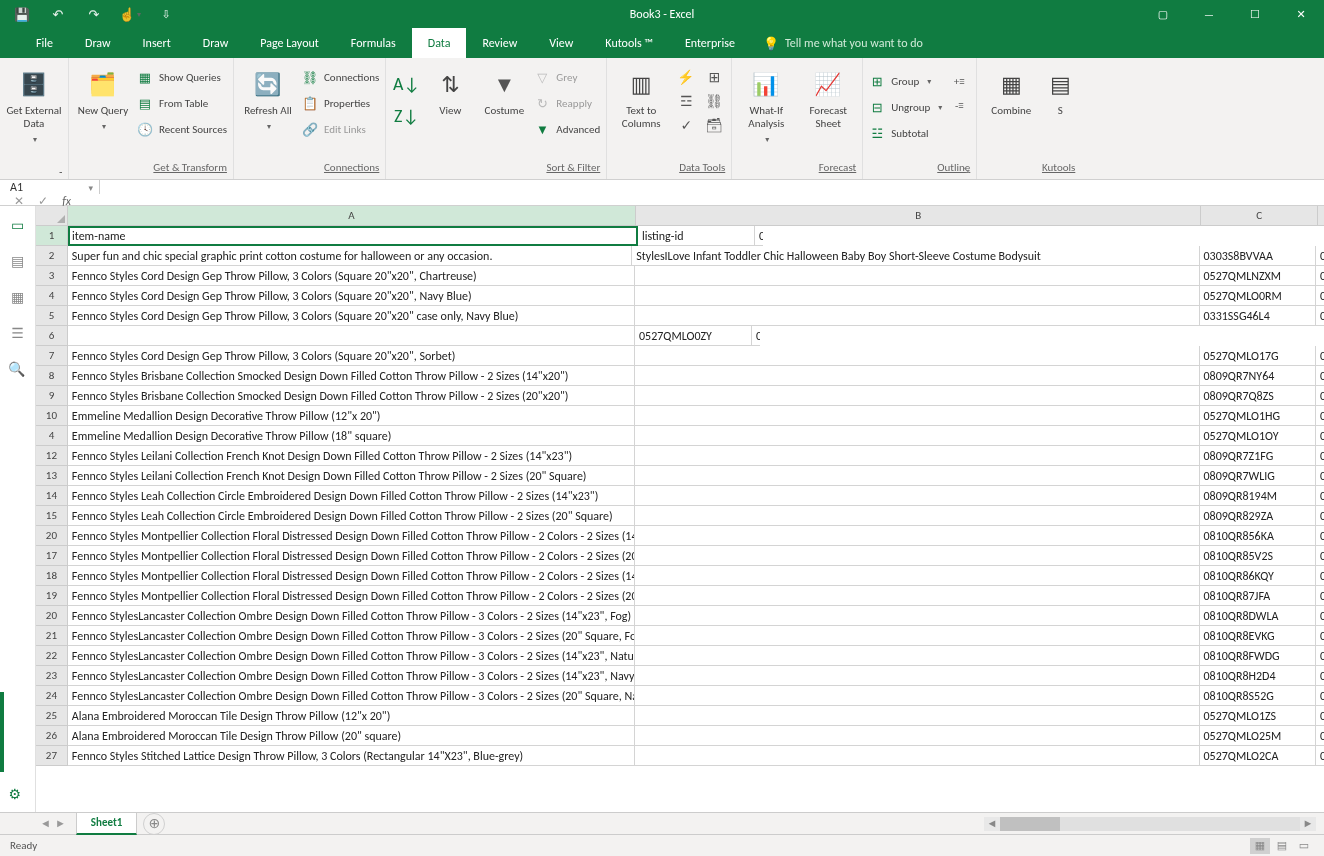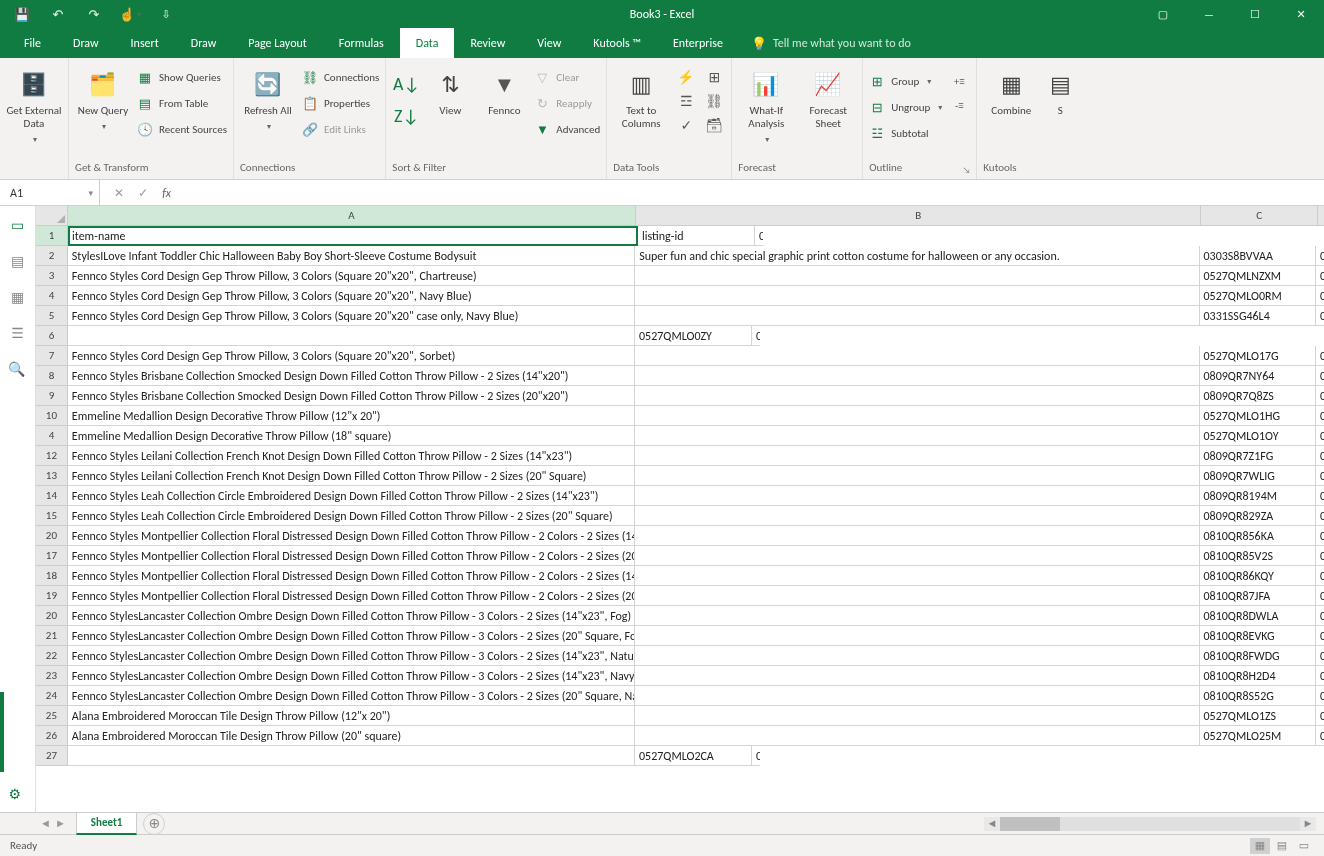--- a/index.html
+++ b/index.html
@@ -7,45 +7,45 @@
 
 
 .titlebar { height: 28px; background: #107c41; display: flex; align-items: center; color: #fff; position: relative; }
 .titlebar .qat { display: flex; align-items: center; gap: 20px; padding-left: 14px; }
 .titlebar .qat-icon { width: 16px; height: 16px; display: flex; align-items: center; justify-content: center; font-size: 13px; opacity: .9; }
 .titlebar .title { position: absolute; left: 0; right: 0; text-align: center; font-size: 12px; pointer-events: none; }
 .titlebar .winbuttons { position: absolute; right: 0; display: flex; gap: 0; }
 .titlebar .winbtn { width: 46px; height: 28px; display: flex; align-items: center; justify-content: center; font-size: 11px; }
 
 
-.menustrip { height: 30px; background: #107c41; display: flex; align-items: stretch; padding-left: 8px; color: #fff; font-size: 12px; }
+.menustrip { height: 30px; background: #107c41; display: flex; align-items: stretch; padding-left: 20px; color: #fff; font-size: 12px; }
 .menustrip .tab { padding: 0 16px; display: flex; align-items: center; height: 30px; }
 .menustrip .tab.active { background: #fff; color: #107c41; }
 .menustrip .tellme { display: flex; align-items: center; gap: 6px; padding-left: 12px; color: #d0ead8; font-size: 12px; }
 .menustrip .tellme .bulb { font-size: 13px; }
 
 
 .ribbon { height: 122px; background: #f3f2f1; border-bottom: 1px solid #d0d0d0; display: flex; align-items: stretch; overflow: hidden; }
 .group { border-right: 1px solid #e0e0e0; padding: 4px 6px 2px 6px; display: flex; flex-direction: column; justify-content: space-between; }
 .group-body { display: flex; align-items: flex-start; gap: 6px; flex: 1; }
-.group-label { text-align: left; font-size: 11px; color: #666; height: 16px; line-height: 14px; position: relative; }
+.group-label { text-align: right; font-size: 11px; color: #666; height: 16px; line-height: 14px; position: relative; text-decoration: underline; }
 .group-label .launcher { position: absolute; right: 0; bottom: 0; font-size: 9px; color: #888; }
 .bigbtn { display: flex; flex-direction: column; align-items: center; justify-content: center; width: 56px; text-align: center; gap: 4px; padding-top: 6px; font-size: 11px; color: #444; }
 .bigbtn .icon { width: 32px; height: 32px; display: flex; align-items: center; justify-content: center; font-size: 22px; }
 .slist { display: flex; flex-direction: column; gap: 4px; padding-top: 4px; }
 .slist .sitem { display: flex; align-items: center; gap: 6px; font-size: 11px; color: #444; height: 22px; white-space: nowrap; }
 .slist .sitem .sicon { width: 16px; height: 16px; font-size: 13px; display:flex; align-items:center; justify-content:center; color:#107c41; }
 .slist .sitem.mute { color: #999; }
 .pair { display:flex; flex-direction:column; gap:4px; padding-top:8px; }
 .pair .picon { width:28px; height:28px; display:flex; align-items:center; justify-content:center; font-size:18px; color:#107c41; }
 .tinycol { display:flex; flex-direction:column; gap:2px; padding-top:4px;}
 .tinycol .tc { width:22px; height:22px; display:flex; align-items:center; justify-content:center; font-size:14px; color:#555;}
 
 
-.formularow { height: 26px; border-bottom: 1px solid #d0d0d0; display: flex; align-items: stretch; background: #fff; }
+.formularow { height: 26px; border-bottom: 1px solid #d0d0d0; display: flex; align-items: stretch; background: #fff; flex-direction: column; }
 .namebox { width: 96px; border-right: 1px solid #ccc; display: flex; align-items: center; padding: 0 6px; font-size: 12px; color: #333; justify-content: space-between; margin-left: 4px; }
 .namebox .dd { font-size: 9px; color:#888;}
 .fx-btns { display: flex; align-items: center; gap: 14px; padding: 0 14px; color: #999; font-size: 12px; }
 .fx-label { font-style: italic; font-size: 12px; color: #666; }
 .fx-input { flex: 1; border: none; outline: none; font-size: 12px; padding: 0 8px; background: transparent; }
 
 
 .main { display: flex; height: calc(856px - 28px - 30px - 122px - 26px - 22px - 22px); }
 .sidebar { width: 36px; background: #fff; border-right: 1px solid #e0e0e0; display: flex; flex-direction: column; align-items: center; padding-top: 10px; gap: 18px; position:relative;}
 .sidebar .sbtn { width: 18px; height: 18px; color: #888; font-size: 14px; display:flex; align-items:center; justify-content:center;}
@@ -190,26 +190,26 @@
       <div class="pair">
         <div class="picon">A↓</div>
         <div class="picon">Z↓</div>
       </div>
       <div class="bigbtn" style="width:48px;">
         <div class="icon">⇅</div>
         <span>View</span>
       </div>
       <div class="bigbtn" style="width:48px;">
         <div class="icon" style="color:#555;">▼</div>
-        <span>Fennco</span>
+        <span>Costume</span>
       </div>
       <div class="slist">
         <div class="sitem mute">
             <span class="sicon" style="color:#bbb;">▽</span>
-            <span>Clear</span>
+            <span>Grey</span>
           </div>
         <div class="sitem mute">
             <span class="sicon" style="color:#bbb;">↻</span>
             <span>Reapply</span>
           </div>
         <div class="sitem">
             <span class="sicon">▼</span>
             <span>Advanced</span>
           </div>
       </div>
@@ -327,22 +327,22 @@
     </div>
     <div class="rows" id="rows">
         <div class="row">
           <div class="rowhdr active">1</div>
           <div class="cell colA selected">item-name</div>
           <div class="cell colC">listing-id</div>
           <div class="cell colD">0</div>
         </div>
         <div class="row">
           <div class="rowhdr">2</div>
+          <div class="cell colB">Super fun and chic special graphic print cotton costume for halloween or any occasion.</div>
           <div class="cell colA">StylesILove Infant Toddler Chic Halloween Baby Boy Short-Sleeve Costume Bodysuit</div>
-          <div class="cell colB">Super fun and chic special graphic print cotton costume for halloween or any occasion.</div>
           <div class="cell colC">0303S8BVVAA</div>
           <div class="cell colD">0</div>
         </div>
         <div class="row">
           <div class="rowhdr">3</div>
           <div class="cell colA">Fennco Styles Cord Design Gep Throw Pillow, 3 Colors (Square 20"x20", Chartreuse)</div>
           <div class="cell colB"></div>
           <div class="cell colC">0527QMLNZXM</div>
           <div class="cell colD">0</div>
         </div>
@@ -501,20 +501,21 @@
         </div>
         <div class="row">
           <div class="rowhdr">26</div>
           <div class="cell colA">Alana Embroidered Moroccan Tile Design Throw Pillow (20" square)</div>
           <div class="cell colB"></div>
           <div class="cell colC">0527QMLO25M</div>
           <div class="cell colD">0</div>
         </div>
         <div class="row">
           <div class="rowhdr">27</div>
+          <div class="cell colA">Fennco Styles Stitched Lattice Design Throw Pillow, 3 Colors (Rectangular 14"X23", Blue-grey)</div>
           <div class="cell colB"></div>
           <div class="cell colC">0527QMLO2CA</div>
           <div class="cell colD">0</div>
         </div>
       </div>
   </div>
 </div>
 
 <div class="sheettabs">
   <div class="nav">

